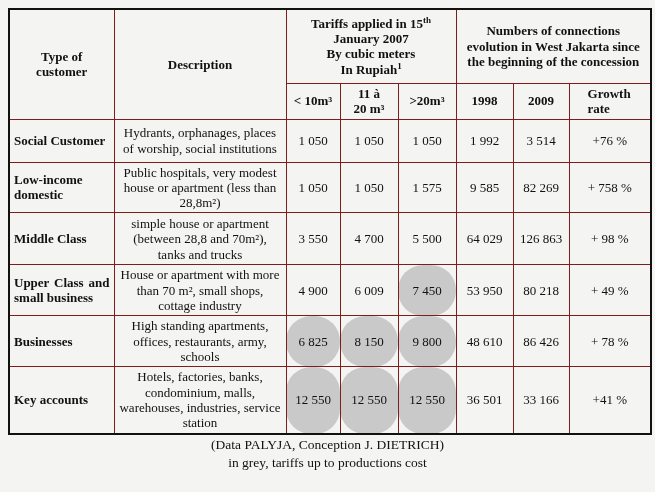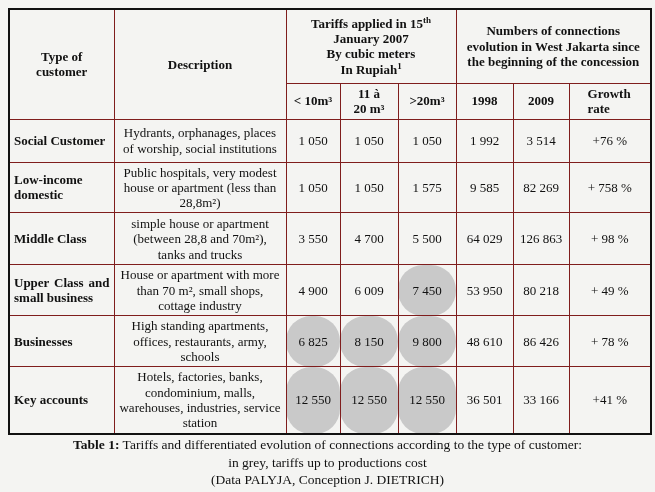--- a/index.html
+++ b/index.html
@@ -171,18 +171,17 @@
       <td class="num-cell grey">12 550</td>
       <td class="num-cell grey">12 550</td>
       <td class="num-cell">36 501</td>
       <td class="num-cell">33 166</td>
       <td class="num-cell">+41 %</td>
     </tr>
   </tbody>
     </table>
 
   <div class="caption">
-    <div><span class="cap-label">Table 1:</span><span> Tariffs and differentiated evolution of connections according to the type of customer:</span></div>
+    <div>(Data PALYJA, Conception J. DIETRICH)</div>
     <div>in grey, tariffs up to productions cost</div>
-    <div>(Data PALYJA, Conception J. DIETRICH)</div>
   </div>
 
 </div>
 
 </body></html>

